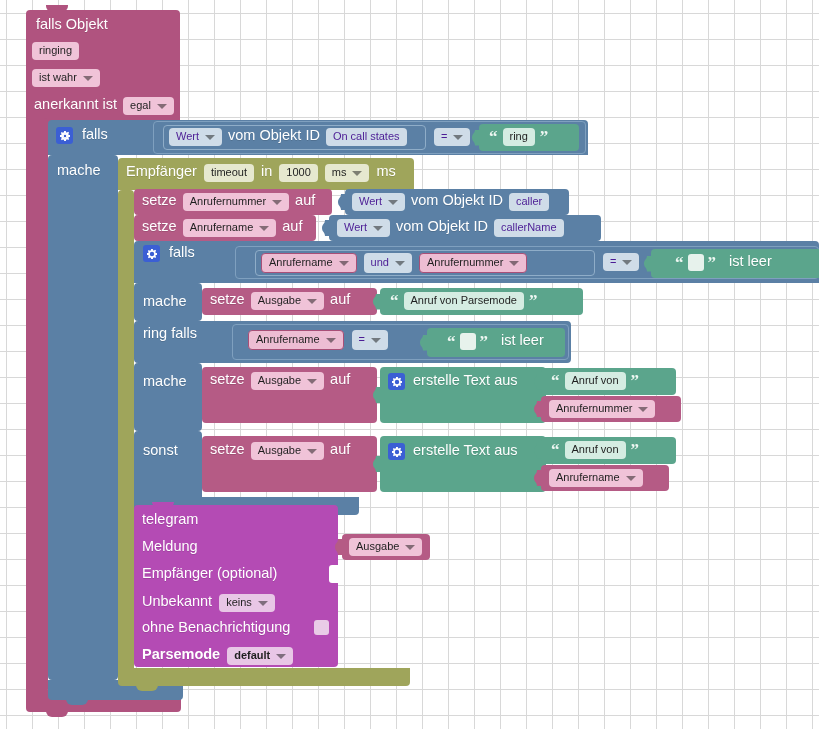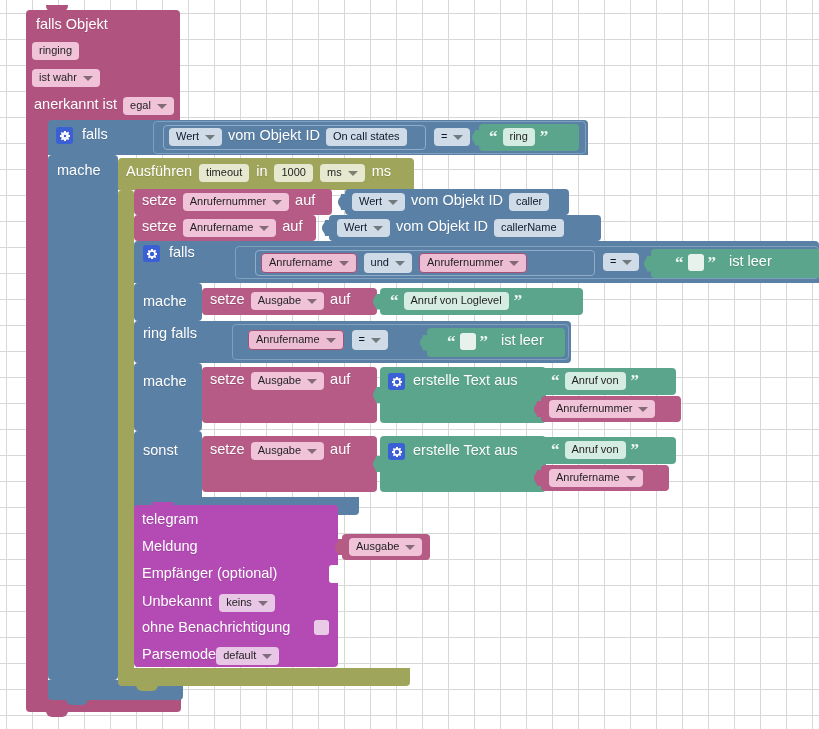--- a/index.html
+++ b/index.html
@@ -47,21 +47,21 @@
     width: 0; height: 0;
     border-left: 5px solid transparent;
     border-right: 5px solid transparent;
     border-top: 5px solid rgba(0,0,0,.45);
     margin-left: 2px; margin-top: 2px;
   }
 
   
   .f-pink   { background: #f0c3d8; color:#1f1f1f; }
   .f-pink2  { background: #edbdd3; color:#1f1f1f; }
-  .f-blue   { background: #cfdce8; color:#0f172a; }
+  .f-blue   { background: #cfdce8; color:#4c1d95; }
   .f-olive  { background: #e6e8cf; color:#1f1f1f; }
   .f-green  { background: #d5ece2; color:#1f1f1f; }
   .f-purple { background: #e8c6e6; color:#1f1f1f; }
 
   
   .gear {
     width: 17px; height: 17px;
     background: #3b5fd4;
     border-radius: 3px;
     display: inline-flex; align-items: center; justify-content: center;
@@ -180,21 +180,21 @@
   <div class="row" style="left:57px; top:163px;">
     <span class="lbl">mache</span>
   </div>
 
   <div class="blk" style="left:118px; top:158px; width:296px; height:32px; background:#9fa55b; border-radius:4px 4px 0 0;"></div>
   <div class="blk" style="left:118px; top:190px; width:16px; height:485px; background:#9fa55b;"></div>
   <div class="blk" style="left:118px; top:668px; width:292px; height:18px; background:#9fa55b; border-radius:0 0 4px 4px;"></div>
   <div class="strip" style="left:136px; top:684px; width:22px; height:7px; background:#9fa55b; border-radius:0 0 6px 6px;"></div>
 
   <div class="row" style="left:126px; top:164px; gap:7px;">
-    <span class="lbl">Ausführen</span>
+    <span class="lbl">Empfänger</span>
     <span class="fld f-olive">timeout</span>
     <span class="lbl">in</span>
     <span class="fld f-olive">1000</span>
     <span class="fld f-olive">
       <span>ms</span>
       <i class="caret"></i>
     </span>
     <span class="lbl">ms</span>
   </div>
 
@@ -310,21 +310,21 @@
     </span>
     <span class="lbl">auf</span>
   </div>
   <div class="blk" style="left:380px; top:288px; width:203px; height:27px; background:#5ba58c; border-radius:4px;">
     <span class="plug">
         <i style="background:#5ba58c"></i>
       </span>
   </div>
   <div class="row" style="left:388px; top:292px; gap:3px;">
     <span class="q">“</span>
-    <span class="fld f-green">Anruf von Loglevel</span>
+    <span class="fld f-green">Anruf von Parsemode</span>
     <span class="q">”</span>
   </div>
 
   <div class="row" style="left:143px; top:326px;">
     <span class="lbl">ring falls</span>
   </div>
   <div class="blk" style="left:232px; top:324px; width:337px; height:36px; background:#5b80a5; border:1px solid #7fa0bf; border-radius:4px;"></div>
   <div class="row" style="left:248px; top:330px; gap:8px;">
     <span class="fld f-pink2" style="border:1px solid #a84f77;">
       <span>Anrufername</span>
@@ -478,21 +478,21 @@
       <span>keins</span>
       <i class="caret"></i>
     </span>
   </div>
 
   <div class="row" style="left:142px; top:620px; gap:24px;">
     <span class="lbl">ohne Benachrichtigung</span>
     <span class="chk"></span>
   </div>
 
-  <div class="row" style="left:142px; top:647px; ">
+  <div class="row" style="left:142px; top:647px; gap:7px;font-weight:bold;">
     <span class="lbl">Parsemode</span>
     <span class="fld f-purple">
       <span>default</span>
       <i class="caret"></i>
     </span>
   </div>
 
 </div>
 
 </body></html>

